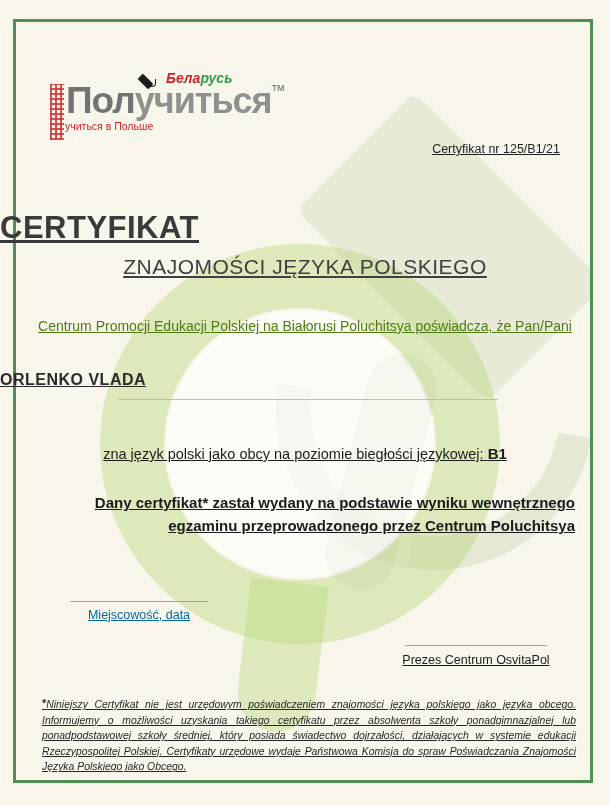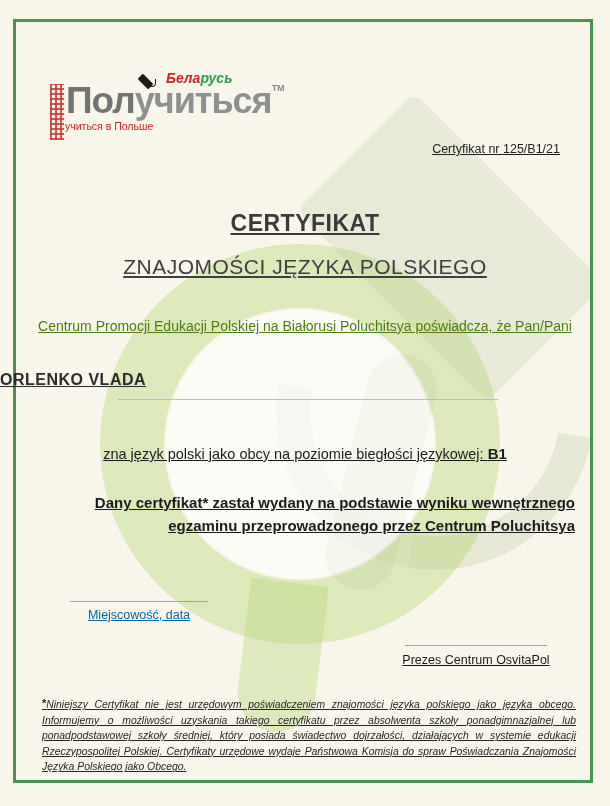--- a/index.html
+++ b/index.html
@@ -100,22 +100,22 @@
   .logo-tagline{
     position:absolute;left:17px;top:52px;
     color:#d2232a;font-size:10.5px;white-space:nowrap;
   }
   
   .cert-number{
     left:300px;top:142px;width:260px;text-align:right;
     font-size:12.5px;color:#1f1f1f;z-index:3;
   }
   .title{
-    left:0;top:210px;width:610px;text-align:center;
-    font-size:23px;font-weight:bold;letter-spacing:.5px;color:#3a3a3a;z-index:3;
+    left:0;top:210px;width:610px;text-align:left;
+    font-size:31px;font-weight:bold;letter-spacing:.5px;color:#3a3a3a;z-index:3;
   }
   .subtitle{
     left:0;top:255px;width:610px;text-align:center;
     font-size:21px;color:#404040;letter-spacing:.5px;z-index:3;
   }
   .intro{
     left:0;top:318px;width:610px;text-align:center;
     font-size:14px;color:#4d7c0f;z-index:3;
   }
   .holder-name{

